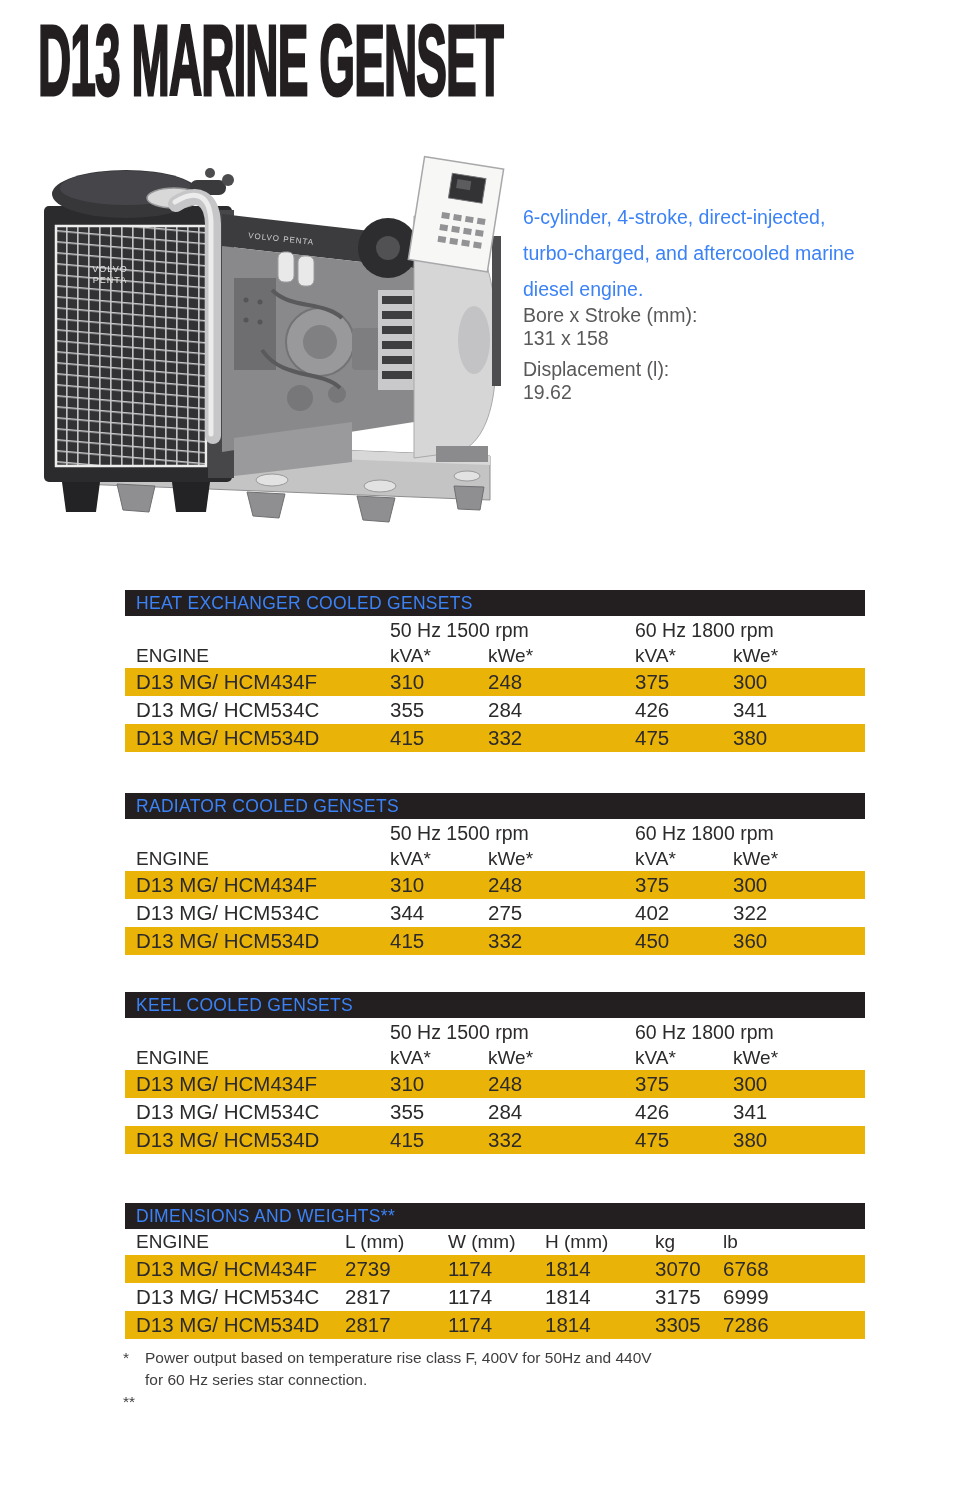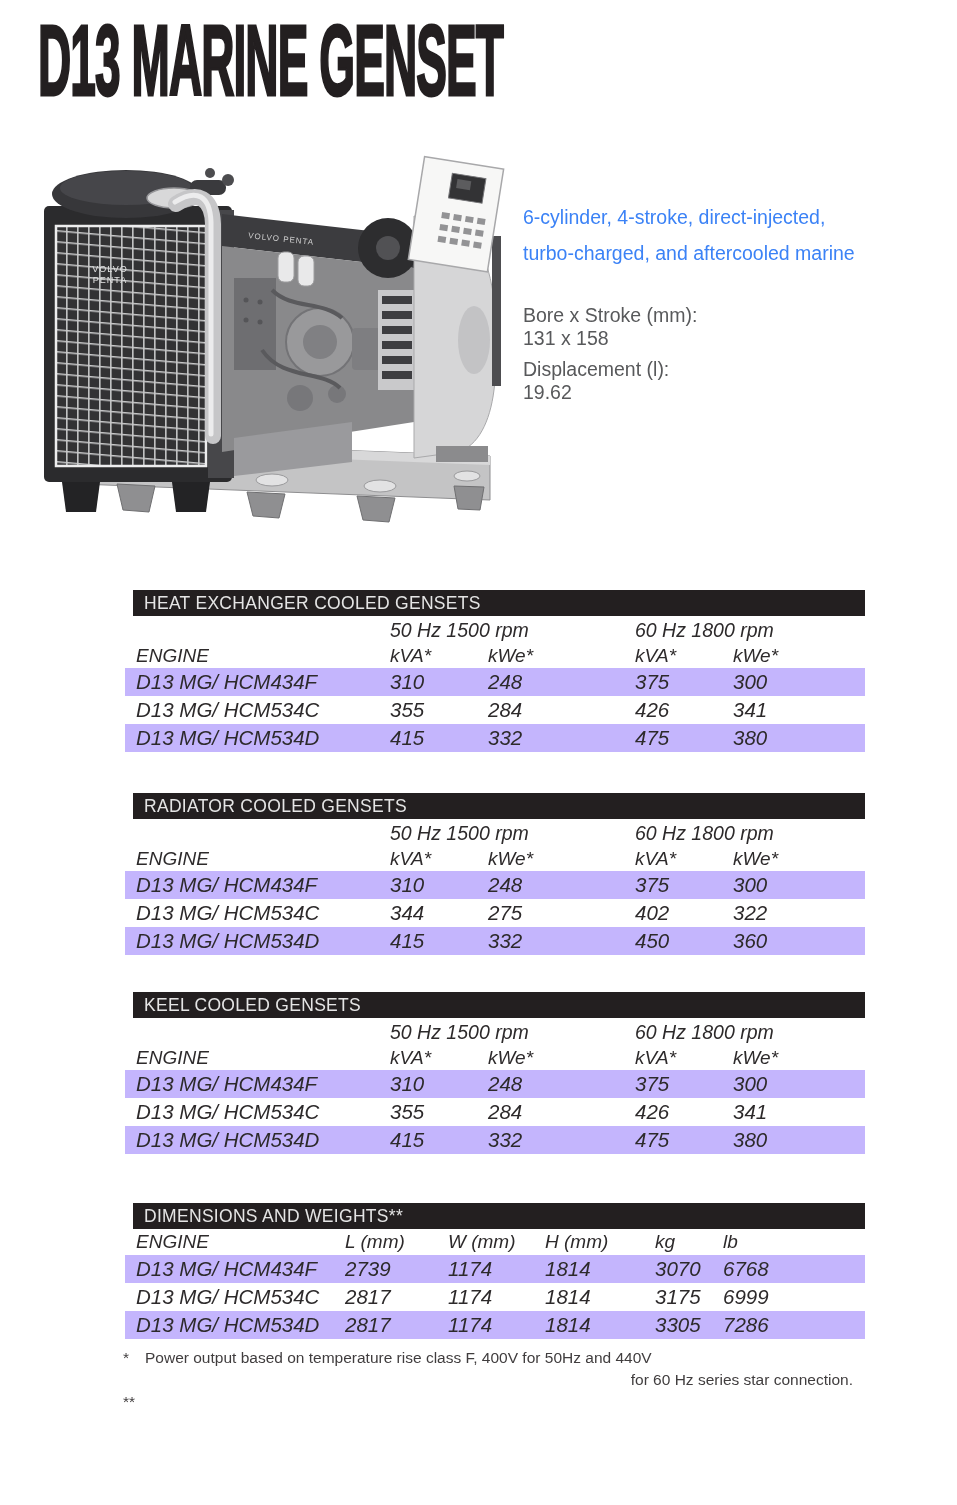--- a/index.html
+++ b/index.html
@@ -18,43 +18,43 @@
   
   .illo{position:absolute;left:22px;top:150px;width:492px;height:382px;}
   .intro{position:absolute;left:523px;top:199px;width:360px;color:#3b82f6;}
   .desc-line{font-size:19.5px;line-height:36px;white-space:nowrap;}
   .spec-row{position:absolute;left:523px;display:flex;font-size:19.5px;color:#58595b;white-space:nowrap;flex-direction:column;}
   .spec-row .lbl{width:192px;}
   .spec-1{top:304px;}
   .spec-2{top:358px;}
   
   .tbl{position:absolute;left:125px;width:740px;}
-  .band{height:26px;background:#231f20;color:#e5e5e5;font-size:17.5px;line-height:27px;
-        padding-left:11px;box-sizing:border-box;letter-spacing:0.3px;margin-left:8px;}
-  .row{display:flex;align-items:center;box-sizing:border-box;font-style:italic;}
+  .band{height:26px;background:#231f20;color:#3b82f6;font-size:17.5px;line-height:27px;
+        padding-left:11px;box-sizing:border-box;letter-spacing:0.3px;}
+  .row{display:flex;align-items:center;box-sizing:border-box;}
   .grp{height:28px;font-size:19.5px;padding-top:1px;}
   .hdr{height:24px;font-size:19px;}
   .data{height:28px;font-size:20.5px;}
-  .alt{background:#c4b5fd;}
+  .alt{background:#eab308;}
   
   .pwr .c-eng{width:265px;padding-left:11px;box-sizing:border-box;}
   .pwr .c1{width:98px;}.pwr .c2{width:147px;}.pwr .c3{width:98px;}.pwr .c4{width:132px;}
   .pwr .g1{width:245px;}.pwr .g2{width:230px;}
   .t1{top:590px;}.t2{top:793px;}.t3{top:992px;}
   
   .t4{top:1203px;}
   .dim .hdr{height:26px;}
   .dim .c-eng{width:220px;padding-left:11px;box-sizing:border-box;}
   .dim .d1{width:103px;}.dim .d2{width:97px;}.dim .d3{width:110px;}.dim .d4{width:68px;}.dim .d5{width:142px;}
   
   .footnotes{position:absolute;left:123px;top:1347px;width:730px;
              font-size:15.5px;line-height:22px;color:#403d3e;}
   .fn-row{display:flex;}
   .fn-marker{width:22px;flex:none;}
-  .fn-cont{margin-left:22px;text-align:right;}
+  .fn-cont{margin-left:22px;}
   span,div,text{cursor:default;}
 </style>
 </head>
 <body>
 
 <div class="page">
 
   <h1 class="page-title">D13 MARINE GENSET</h1>
 
   <svg class="illo" viewBox="0 0 492 382">
@@ -163,20 +163,21 @@
           <rect x="432" y="88" width="8" height="6"></rect>
         <rect x="444" y="88" width="8" height="6"></rect>
           <rect x="456" y="88" width="8" height="6"></rect>
       </g>
     </g>
   </svg>
 
   <div class="intro">
     <div class="desc-line">6-cylinder, 4-stroke, direct-injected,</div>
     <div class="desc-line">turbo-charged, and aftercooled marine</div>
+    <div class="desc-line">diesel engine.</div>
   </div>
   <div class="spec-row spec-1">
     <span class="lbl">Bore x Stroke (mm):</span>
     <span class="val">131 x 158</span>
   </div>
   <div class="spec-row spec-2">
     <span class="lbl">Displacement (l):</span>
     <span class="val">19.62</span>
   </div>
 

